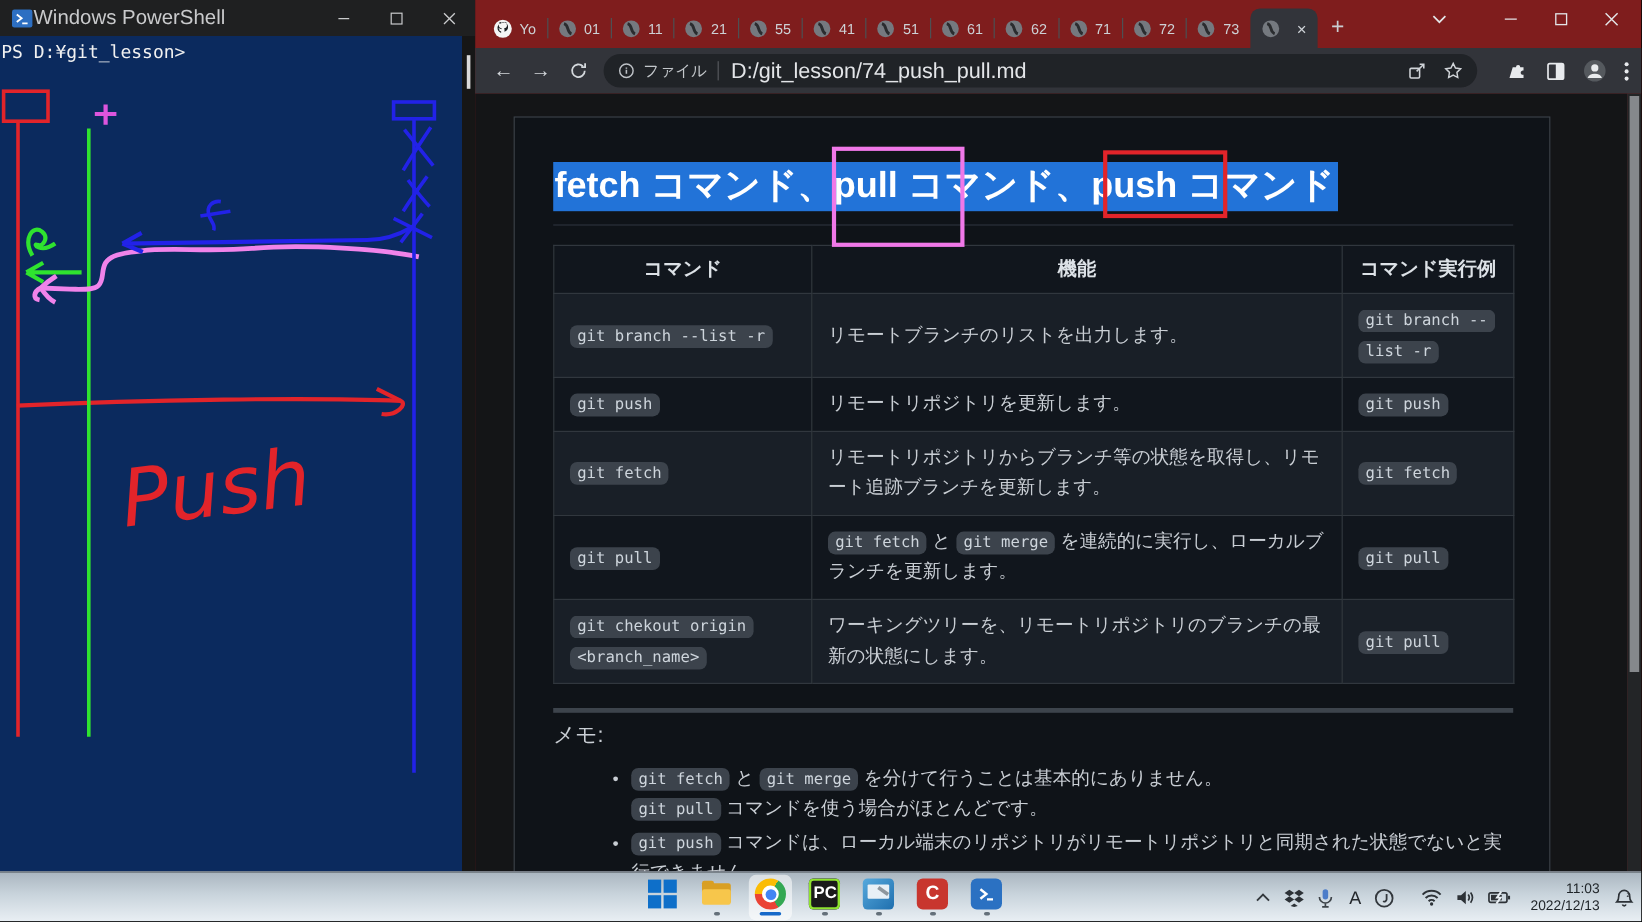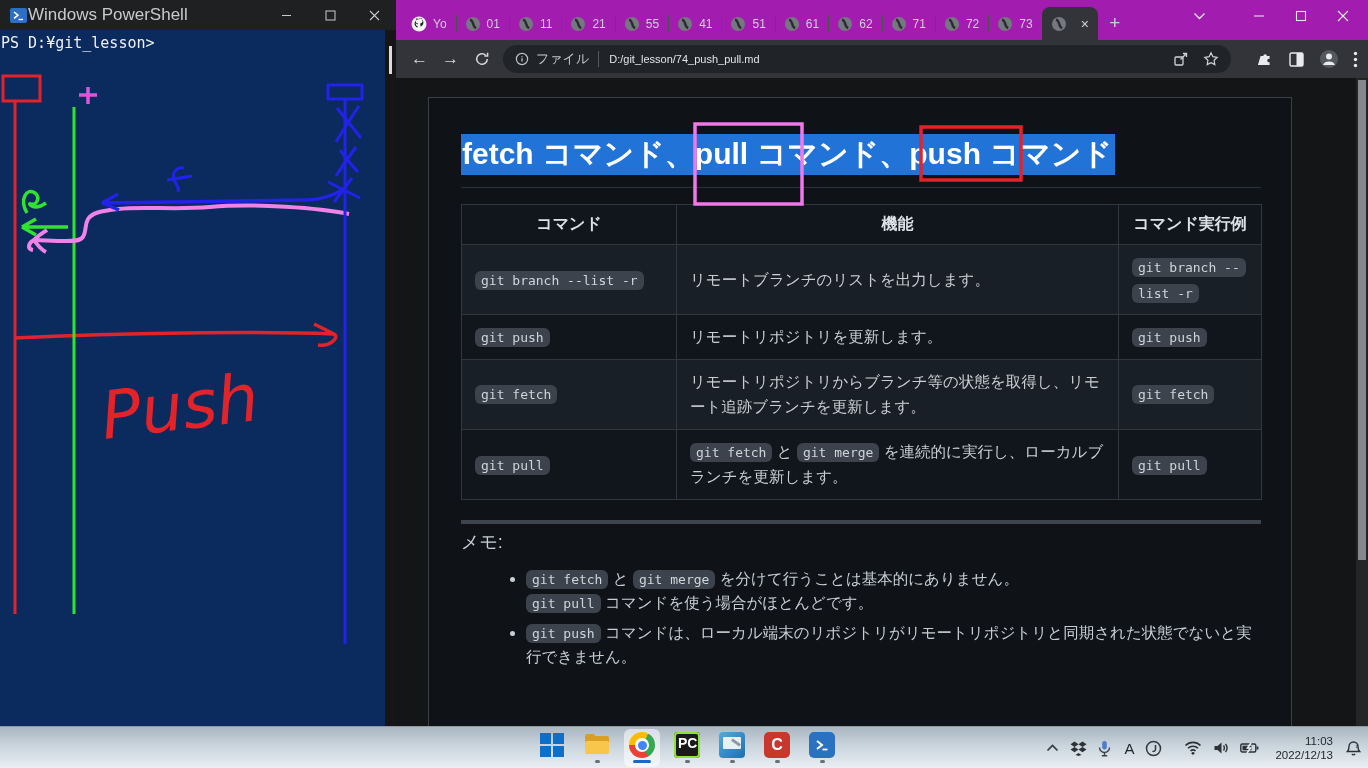--- a/index.html
+++ b/index.html
@@ -15,42 +15,42 @@
   .ps-icon svg{display:block;}
   .ps-title{margin-left:1px;color:#c9cacc;font-size:17px;}
   .ps-controls{position:absolute;right:0;top:0;height:30px;display:flex;}
   .ps-ctl{width:44px;height:30px;display:flex;align-items:center;justify-content:center;color:#c9cacc;}
   .ps-body{position:absolute;left:0;top:30px;right:11px;bottom:0;background:#0b2a5e;}
   .ps-prompt{color:#f1f1f1;font-family:"DejaVu Sans Mono",monospace;font-size:15px;padding:4px 1px;}
   .ps-scroll{position:absolute;right:0;top:30px;width:11px;bottom:0;background:#161616;}
   .ps-thumb{position:absolute;left:4px;top:16px;width:3px;height:28px;background:#dadada;}
 
   
-  #chrome-window{position:absolute;left:396px;top:0;width:972px;height:726px;background:#a21caf;}
+  #chrome-window{position:absolute;left:396px;top:0;width:972px;height:726px;background:#7f1d1d;}
   .tabstrip{position:relative;height:40px;display:flex;align-items:flex-end;padding-left:6px;}
   .tab{height:33px;display:flex;align-items:center;padding:0 9px;border-radius:8px 8px 0 0;
        color:#cdd1d5;font-size:12px;white-space:nowrap;position:relative;cursor:default;}
   .tab.sep::before{content:"";position:absolute;left:0;top:8px;height:17px;width:1px;background:#4d5053;}
   .tab .fav{width:16px;height:16px;margin-right:6px;flex:none;display:flex;}
   .tab.active{background:#32343a;}
   .tab-close{margin-left:8px;color:#cfd3d7;font-size:14px;line-height:1;}
   .newtab{width:26px;height:26px;margin:0 0 4px 4px;display:flex;align-items:center;justify-content:center;
           color:#c9cdd1;font-size:19px;border-radius:50%;}
   .win-controls{position:absolute;right:4px;top:0;height:32px;display:flex;align-items:center;}
   .win-ctl{width:42px;height:32px;display:flex;align-items:center;justify-content:center;color:#e3e5e7;}
   .win-ctl.gap{margin-right:18px;}
 
   .toolbar{position:absolute;top:40px;left:0;right:0;height:38px;background:#32343a;
            display:flex;align-items:center;padding:0 8px;}
   .navbtn{width:31px;height:31px;display:flex;align-items:center;justify-content:center;color:#d4d8dc;font-size:17px;}
   .omnibox{width:728px;height:28px;border-radius:14px;background:#202327;display:flex;align-items:center;
            padding:0 12px;margin-left:6px;color:#c3c7cb;}
   .scheme{font-size:13px;margin:0 9px 0 7px;color:#c3c7cb;}
   .omni-div{width:1px;height:16px;background:#55585c;}
-  .omni-url{font-size:11px;color:#e3e5e8;margin-left:10px;}
+  .omni-url{font-size:18px;color:#e3e5e8;margin-left:10px;}
   .omni-spacer{flex:1;}
   .omni-ic{display:flex;margin-left:14px;}
   .ext-area{display:flex;align-items:center;margin-left:12px;}
   .ext-ic{display:flex;margin-left:14px;}
 
   .content{position:absolute;top:78px;left:0;right:12px;bottom:0;background:#141517;overflow:hidden;}
   .page-scrollbar{position:absolute;top:78px;right:0;width:12px;bottom:0;background:#232527;}
   .page-thumb{position:absolute;left:2px;top:2px;width:8px;height:480px;background:#85888c;}
 
   .article{position:absolute;left:32px;top:19px;width:864px;height:940px;background:#0f1318;
@@ -394,20 +394,25 @@
               <tr class="r-odd">
                 <td><span class="chip">git fetch</span></td>
                 <td>リモートリポジトリからブランチ等の状態を取得し、リモート追跡ブランチを更新します。</td>
                 <td><span class="chip">git fetch</span></td>
               </tr>
               <tr class="r-even">
                 <td><span class="chip">git pull</span></td>
                 <td><span class="chip">git fetch</span> と <span class="chip">git merge</span> を連続的に実行し、ローカルブランチを更新します。</td>
                 <td><span class="chip">git pull</span></td>
               </tr>
+              <tr class="r-odd">
+                <td><span class="chip">git chekout origin &lt;branch_name&gt;</span></td>
+                <td>ワーキングツリーを、リモートリポジトリのブランチの最新の状態にします。</td>
+                <td><span class="chip">git pull</span></td>
+              </tr>
             </tbody>
         </table>
         <hr class="memo-rule">
         <div class="memo-label">メモ:</div>
         <ul class="memo-list" id="memo-list">
             <li><span class="chip">git fetch</span> と <span class="chip">git merge</span> を分けて行うことは基本的にありません。<br><span class="chip">git pull</span> コマンドを使う場合がほとんどです。</li>
             <li><span class="chip">git push</span> コマンドは、ローカル端末のリポジトリがリモートリポジトリと同期された状態でないと実行できません。</li>
           </ul>
       </div>
     </div>

